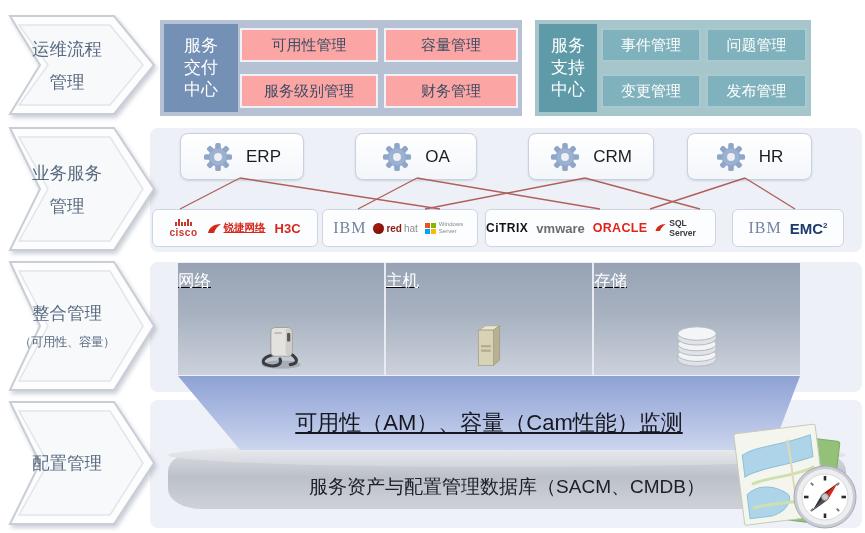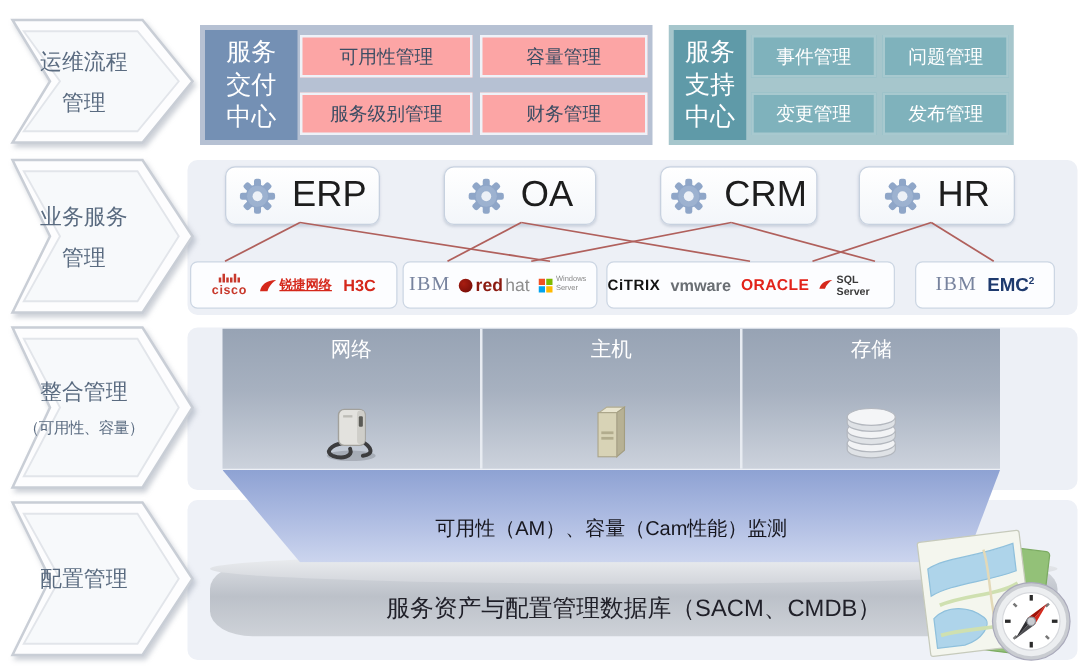--- a/index.html
+++ b/index.html
@@ -24,86 +24,86 @@
   #arrow2{top:126px;height:126px;}
   #arrow3{top:260px;height:132px;}
   #arrow4{top:400px;height:126px;}
   #arrow3 .l2{font-size:12.5px;letter-spacing:-.5px;}
 
   
   .grp{position:absolute;}
   #delivery{left:160px;top:20px;width:362px;height:96px;background:#b6c1d3;}
   #support{left:535px;top:20px;width:276px;height:96px;background:#a6c6cc;}
   .grp-header{position:absolute;left:4px;top:4px;bottom:4px;display:flex;flex-direction:column;
-    align-items:center;justify-content:center;color:#fff;font-size:20px;line-height:1.3;}
+    align-items:center;justify-content:center;color:#fff;font-size:17px;line-height:1.3;}
   #delivery .grp-header{width:74px;background:#7490b4;}
   #support .grp-header{width:58px;background:#5f9aa8;}
   .grp-item{position:absolute;height:34px;display:flex;align-items:center;justify-content:center;
     font-size:15px;box-sizing:border-box;}
   #delivery .grp-item{background:#fca5a5;border:2px solid #eef2f8;color:#3c4d63;}
   #support .grp-item{background:#7fb2bc;border:2px solid #a8c9cf;color:#fff;}
   .d0{left:80px;top:8px;width:138px}.d1{left:224px;top:8px;width:134px}
   .d2{left:80px;top:54px;width:138px}.d3{left:224px;top:54px;width:134px}
   .s0{left:66px;top:8px;width:100px}.s1{left:171px;top:8px;width:101px}
   .s2{left:66px;top:54px;width:100px}.s3{left:171px;top:54px;width:101px}
 
   
   .appbox{position:absolute;top:133px;height:45px;background:linear-gradient(180deg,#ffffff,#f3f6fa);
     border:1px solid #c7d1df;border-radius:8px;display:flex;align-items:center;justify-content:center;
-    gap:13px;font-size:29px;color:#1d1d1d;box-shadow:0 1px 2px rgba(150,160,180,.35);}
+    gap:13px;font-size:17px;color:#1d1d1d;box-shadow:0 1px 2px rgba(150,160,180,.35);}
   #app-erp{left:180px;width:122px}#app-oa{left:355px;width:120px}
   #app-crm{left:528px;width:124px}#app-hr{left:687px;width:123px}
   .gear{width:30px;height:30px;flex:0 0 auto;}
 
   .vendorbox{position:absolute;top:209px;height:38px;background:#fcfdff;border:1px solid #ccd6e3;
     border-radius:6px;display:flex;align-items:center;justify-content:center;box-sizing:border-box;}
   #vendor1{left:152px;width:166px;gap:9px;}
   #vendor2{left:322px;width:156px;gap:7px;}
   #vendor3{left:485px;width:231px;gap:8px;}
   #vendor4{left:732px;width:112px;gap:8px;}
 
   
   .lg-cisco{display:flex;flex-direction:column;align-items:center;gap:1px;}
   .cisco-bars{display:flex;align-items:flex-end;gap:1px;}
   .cisco-bars i{display:block;width:2px;background:#c8392c;}
   .cisco-word{font-size:10px;font-weight:bold;color:#c8392c;letter-spacing:.5px;}
   .lg-ruijie{display:flex;align-items:center;gap:2px;color:#d5281b;font-weight:bold;font-size:10.5px;text-decoration:underline;}
   .lg-h3c{font-size:13px;font-weight:bold;color:#d5281b;}
   .lg-ibm{font-family:"Liberation Serif","DejaVu Serif",serif;font-weight:normal;font-size:16px;color:#77839e;letter-spacing:1px;}
-  .lg-redhat{display:flex;align-items:center;gap:2px;font-size:14px;}
+  .lg-redhat{display:flex;align-items:center;gap:2px;font-size:10px;}
   .rh-mark{width:11px;height:11px;border-radius:50%;background:radial-gradient(circle at 35% 35%,#a81d11,#6e0b06);}
   .rh-red{color:#8b1a10;font-weight:bold;}.rh-hat{color:#8d8d8d;}
   .lg-winserver{display:flex;align-items:center;gap:3px;}
   .ws-flag{display:grid;grid-template-columns:5px 5px;grid-template-rows:5px 5px;gap:1px;}
   .ws-flag i{display:block;}
   .ws-text{font-size:6px;color:#888;width:28px;line-height:1.15;}
   .lg-citrix{font-size:12px;font-weight:bold;color:#131313;letter-spacing:.5px;}
   .lg-vmware{font-size:13px;font-weight:bold;color:#696e73;}
   .lg-oracle{font-size:12.5px;font-weight:bold;color:#e2231a;letter-spacing:.3px;}
   .lg-sql{display:flex;align-items:center;gap:2px;}
   .sql-text{font-size:8.5px;color:#3a3a3a;font-weight:bold;}
   .lg-emc{font-size:15px;font-weight:bold;color:#1e3a6e;}
   .emc-sup{font-size:8px;vertical-align:super;}
 
   #connection-lines{position:absolute;inset:0;width:865px;height:533px;z-index:5;pointer-events:none;}
 
   
   #columns{position:absolute;left:178px;top:263px;width:622px;height:112px;display:flex;
     background:linear-gradient(180deg,#97a3b4 0%,#a7b1c0 45%,#ccd2dc 100%);}
-  .col{flex:1;position:relative;display:flex;flex-direction:column;align-items:center;padding-top:8px;box-sizing:border-box;}
+  .col{flex:1;position:relative;display:flex;flex-direction:column;align-items:flex-start;padding-top:8px;box-sizing:border-box;text-decoration:underline;}
   .col + .col{border-left:2px solid #e8ecf2;}
   .col-label{color:#fff;font-size:16.5px;line-height:1.15;text-align:center;}
   .col-icon{position:absolute;bottom:5px;left:0;right:0;display:flex;justify-content:center;}
 
   
   #monitor{position:absolute;left:178px;top:376px;width:622px;height:74px;z-index:4;
     clip-path:polygon(0 0,100% 0,95.5% 100%,10% 100%);
     background:linear-gradient(180deg,#8ea2d3 0%,#a9b8e0 45%,#ccd5ee 100%);
     display:flex;align-items:center;justify-content:center;padding-top:20px;box-sizing:border-box;}
-  #monitor .txt{font-size:16px;color:#17171f;}
+  #monitor .txt{font-size:22px;color:#17171f;text-decoration:underline;}
   #cmdb{position:absolute;left:168px;top:443px;width:678px;height:66px;z-index:3;}
   .cmdb-body{position:absolute;left:0;top:8px;width:100%;height:58px;
     background:linear-gradient(180deg,#d9dce1 0%,#bcc1c9 45%,#ced2d8 100%);border-radius:34px/20px;}
   .cmdb-top{position:absolute;left:0;top:0;width:100%;height:24px;
     background:linear-gradient(180deg,#eef0f2,#d2d5db);border-radius:50%;}
   .cmdb-text{position:absolute;left:0;top:31px;width:100%;text-align:center;font-size:19px;color:#202029;}
   #map-icon{position:absolute;left:731px;top:420px;width:134px;height:113px;z-index:6;}
 </style>
 </head>
 <body>

